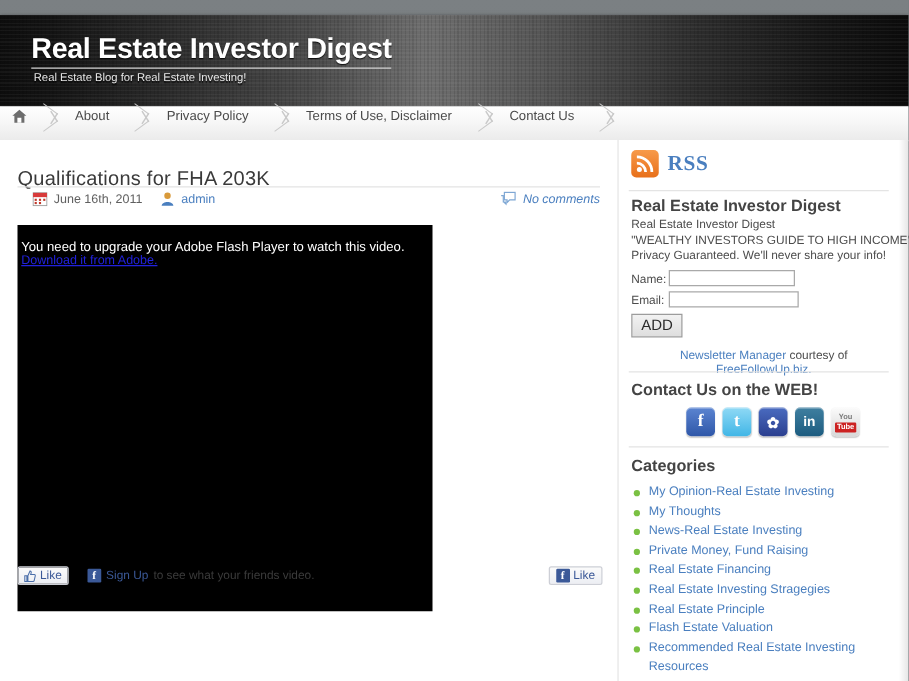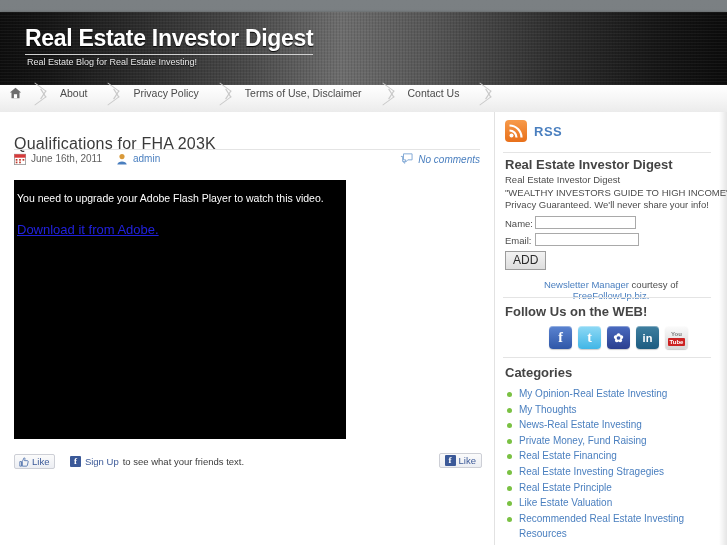--- a/index.html
+++ b/index.html
@@ -166,45 +166,45 @@
     position: absolute;
     left: 14px; top: 37px;
     width: 466px; height: 1px;
     background: #e4e4e4;
   }
   .post-meta {
     position: absolute;
     left: 14px; top: 41px;
     width: 466px; height: 18px;
   }
-  .meta-left { position:absolute; left:0; top:0; display:flex; }
+  .meta-left { position:absolute; left:12px; top:0; display:flex; align-items:center; }
   .meta-right { position:absolute; right:0; top:0; display:flex; align-items:center;font-style:italic; }
   .meta-date { font-size:10px; color:#5f5f5f; margin-left:5px; }
   .meta-author { font-size:10px; color:#4a7fbf; margin-left:5px; }
   .meta-comments { font-size:10px; color:#4a7fbf; margin-left:5px; }
   .ico { display:block; }
 
   .video-box {
     position: absolute;
     left: 14px; top: 68px;
-    width: 332px; height: 259px;
+    width: 332px; height: 309px;
     background: #000000;
     overflow: hidden;
   }
   .video-msg {
     position: absolute;
     left: 3px; top: 11px;
     font-size: 10.5px;
     color: #ffffff;
     line-height: 15px;
   }
   .video-link {
     position: absolute;
-    left: 3px; top: 42px;
-    font-size: 13px;
+    left: 3px; top: 23px;
+    font-size: 10px;
     color: #2121dd;
     text-decoration: underline;
     cursor: pointer;
   }
 
   .fb-row {
     position: absolute;
     left: 14px; top: 340px;
     width: 466px; height: 20px;
   }
@@ -232,21 +232,21 @@
     padding: 1px 5px; font-size:9.5px; color:#3b5998;
   }
 
   
   .rss-block { position:absolute; left:10px; top:8px; display:flex; align-items:center; gap:7px; }
   .rss-icon {
     width:22px;height:22px;border-radius:4px;
     background: linear-gradient(180deg,#f79a4a,#e8701a);
     position: relative;
   }
-  .rss-label { font-size:13px; color:#4a7fbf; font-weight:bold; letter-spacing:.5px; }
+  .rss-label { font-size:17px; color:#4a7fbf; font-weight:bold; letter-spacing:.5px;font-family:Liberation Serif, serif; }
   .side-rule { position:absolute; left:8px; width:208px; height:1px; background:#e4e4e4; }
 
   .widget-title {
     font-size: 13px; font-weight: bold; color: #444;
   }
   .news-block { position:absolute; left:10px; top:45px; width:212px; }
   .news-line { font-size:9.5px; color:#4c4c4c; line-height:12.5px; white-space:nowrap; }
   .news-title { margin-bottom:2px; }
   .form-row { display:flex; align-items:flex-end; margin-top:4px; }
   .form-label { font-size:9.5px; color:#4c4c4c; width:30px; }
@@ -385,21 +385,21 @@
       <div class="fb-row">
         <span class="fb-like-btn">
           <svg width="10" height="10" viewBox="0 0 12 12">
             <path d="M1 5.5 H3 V11 H1 Z M4 5.5 L6 1 C7.2 1 7.4 2 7 3.2 L6.6 4.4 H10.2 C11 4.4 11.2 5.2 11 5.8 L10 10.2 C9.85 10.8 9.4 11 9 11 H4 Z" fill="none" stroke="#4a6ea9" stroke-width="1"></path>
           </svg>
           <span>Like</span>
         </span>
         <span class="fb-inline">
           <span class="fb-f">f</span>
           <span class="fb-signup">Sign Up</span>
-          <span class="fb-text">to see what your friends text.</span>
+          <span class="fb-text">to see what your friends video.</span>
         </span>
       </div>
 
       <span class="fb-like-right">
         <span class="fb-f">f</span>
         <span>Like</span>
       </span>
 
     </div>
 
@@ -434,21 +434,21 @@
         <button class="add-btn">ADD</button>
 
         <div class="news-credit">
           <a href="#">Newsletter Manager</a><span class="plain"> courtesy of </span><a href="#">FreeFollowUp.biz.</a>
         </div>
       </div>
 
       <div class="side-rule" style="top:185px"></div>
 
       <div class="follow-block">
-        <div class="widget-title">Follow Us on the WEB!</div>
+        <div class="widget-title">Contact Us on the WEB!</div>
         <div class="social-row">
           <span class="soc soc-fb">f</span>
           <span class="soc soc-tw">t</span>
           <span class="soc soc-my">✿</span>
           <span class="soc soc-li">in</span>
           <span class="soc soc-yt">
             <span class="yt-top">You</span>
             <span class="yt-bot">Tube</span>
           </span>
         </div>
@@ -459,21 +459,21 @@
       <div class="cat-block">
         <div class="widget-title">Categories</div>
         <ul class="cat-list">
           <li class="cat-item">My Opinion-Real Estate Investing</li>
           <li class="cat-item">My Thoughts</li>
           <li class="cat-item">News-Real Estate Investing</li>
           <li class="cat-item">Private Money, Fund Raising</li>
           <li class="cat-item">Real Estate Financing</li>
           <li class="cat-item">Real Estate Investing Stragegies</li>
           <li class="cat-item">Real Estate Principle</li>
-          <li class="cat-item">Like Estate Valuation</li>
+          <li class="cat-item">Flash Estate Valuation</li>
           <li class="cat-item">Recommended Real Estate Investing Resources</li>
           <li class="cat-item clipped">Videos</li>
         </ul>
       </div>
     </div>
 
     <div class="shell-edge"></div>
   </div>
 </div>
 

